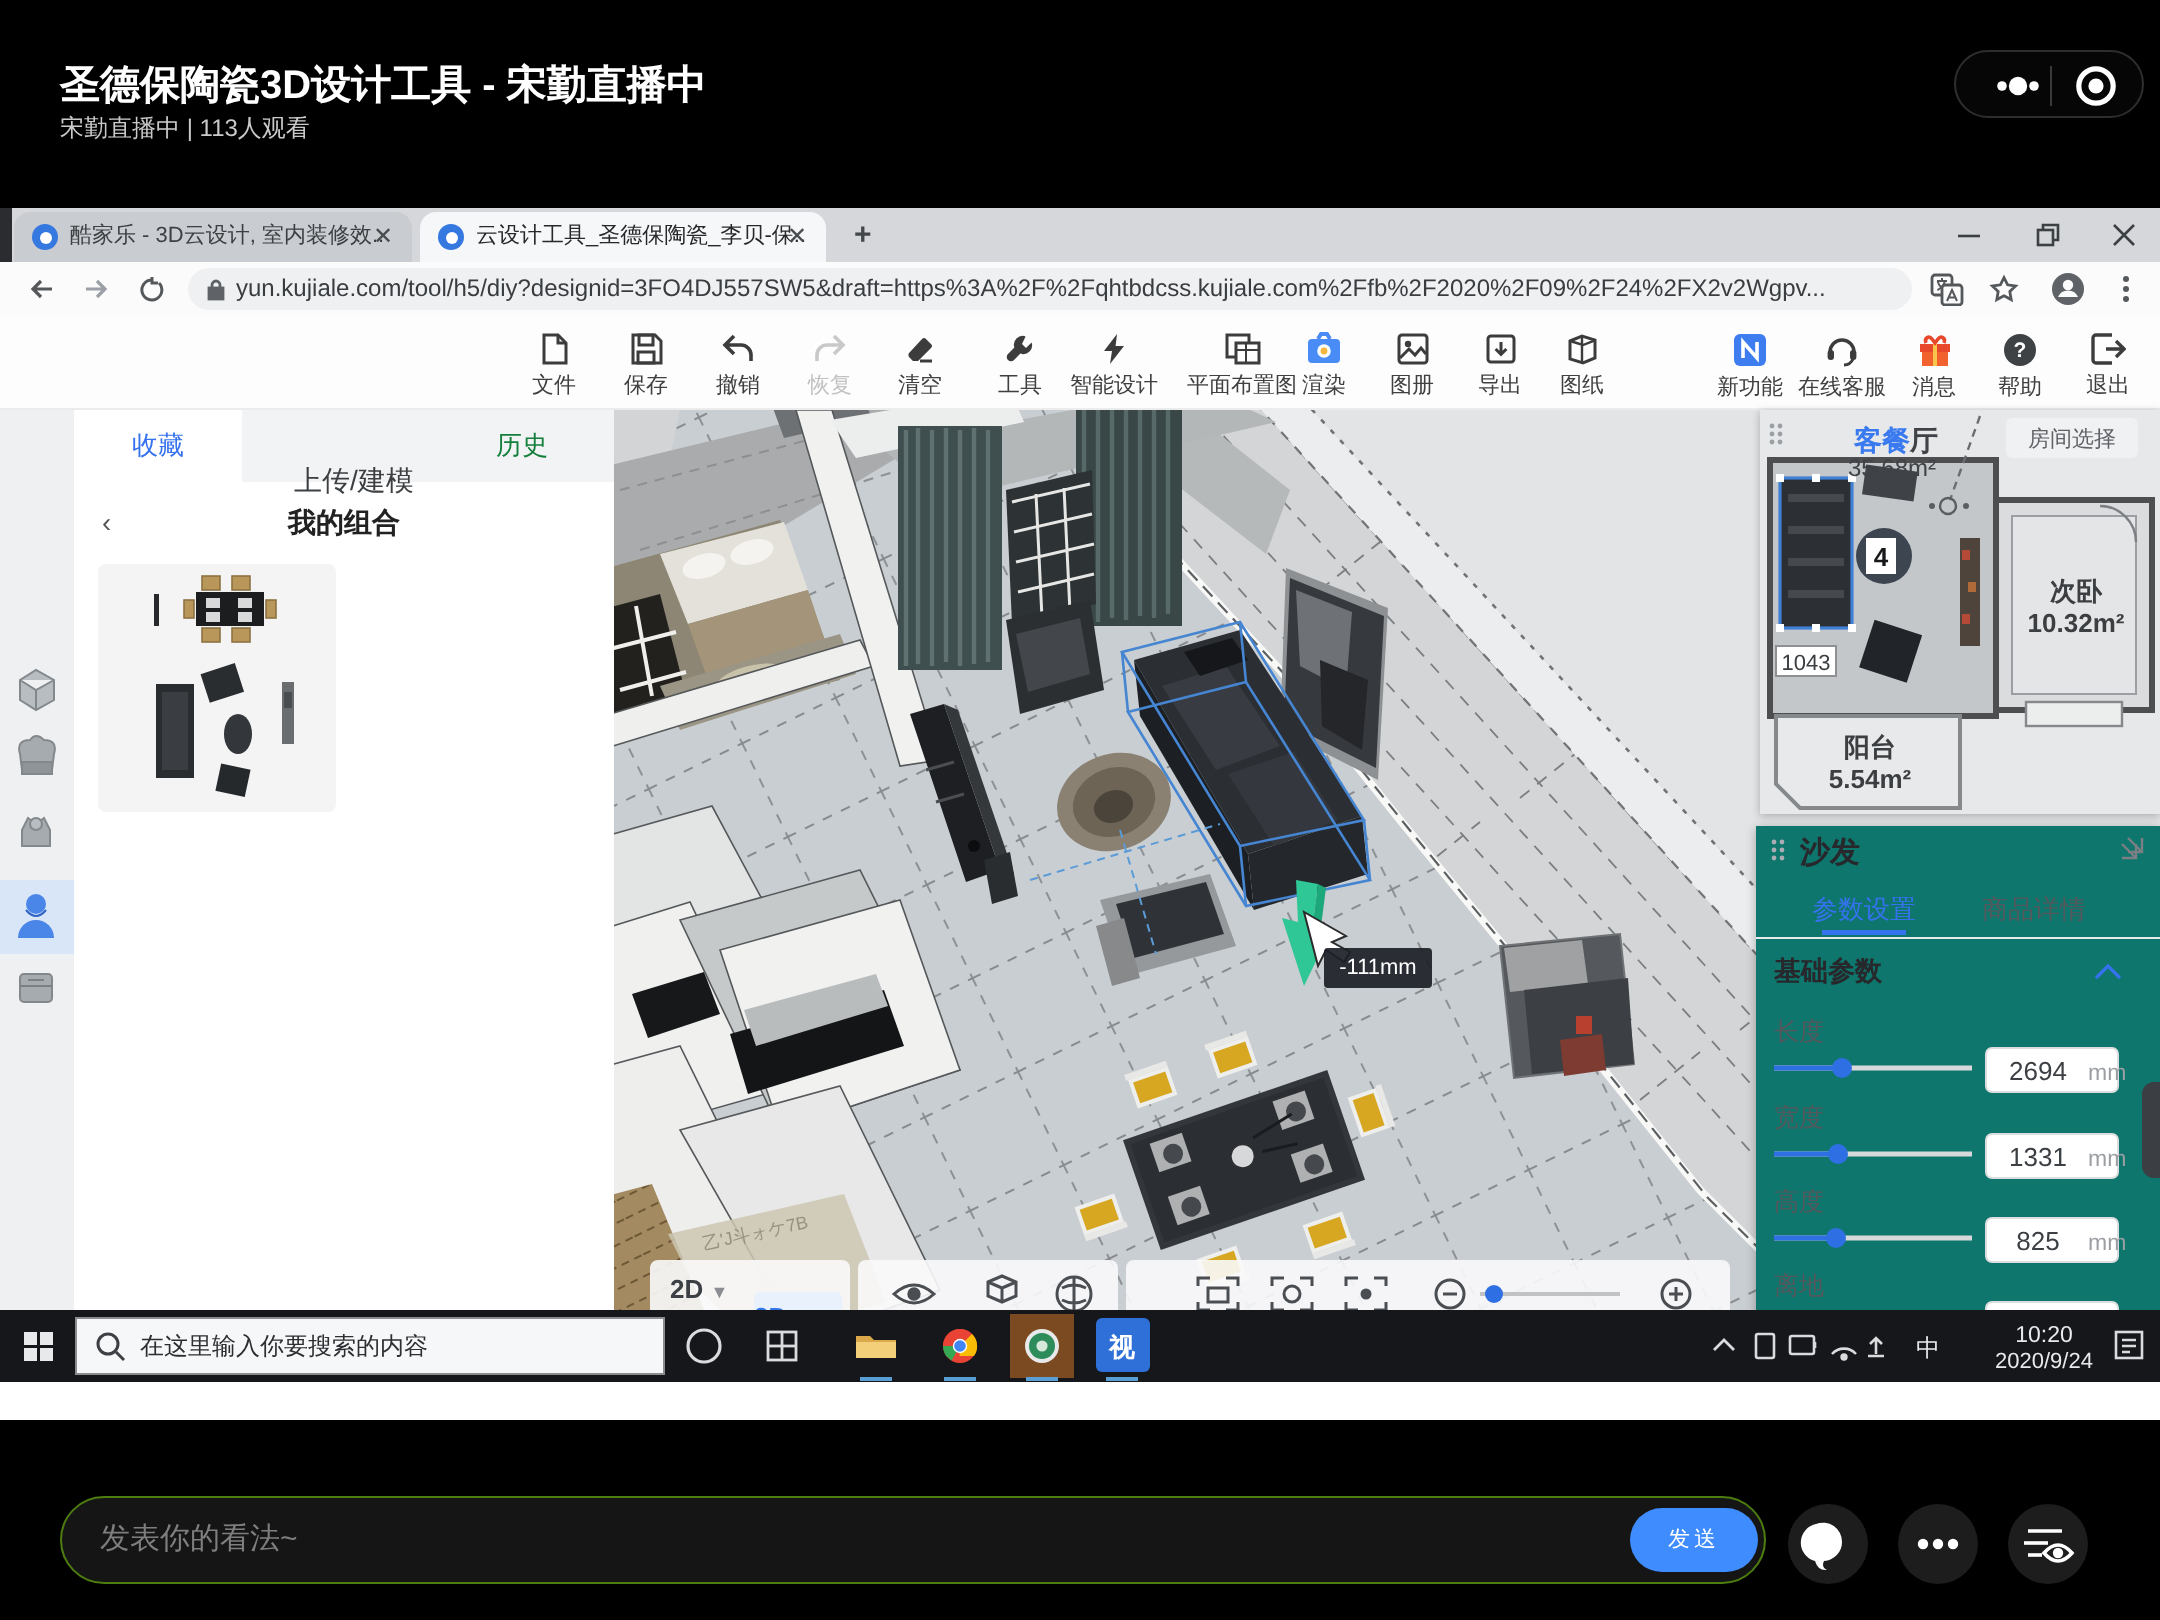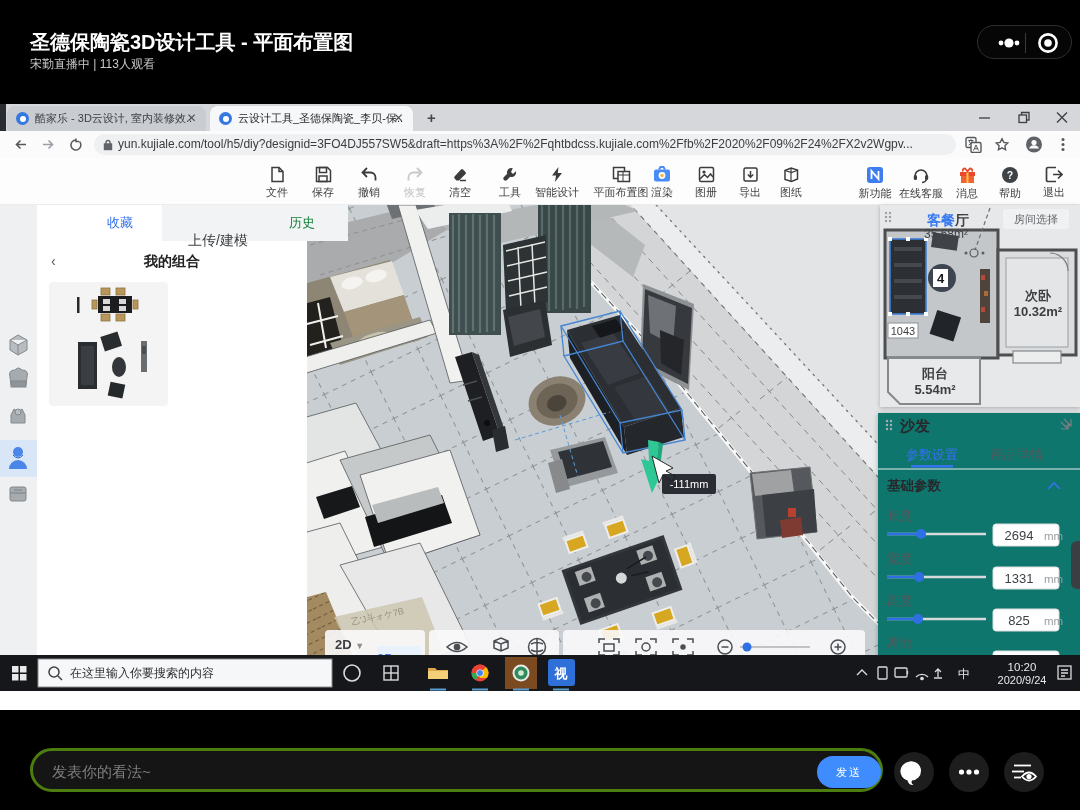--- a/index.html
+++ b/index.html
@@ -38,42 +38,42 @@
 
   
   #toolbar { left:0; top:54px; width:1080px; height:47px; background:#fdfdfd;
     border-bottom:1px solid #ececec; }
   .tbi { position:absolute; top:8px; width:54px; text-align:center; color:#404040; font-size:11px; }
   .tbi svg { display:block; margin:0 auto 2px auto; }
 
   
   #lstrip { left:0; top:101px; width:37px; height:468px; background:#eef0f1; }
   #lpanel { left:37px; top:101px; width:270px; height:468px; background:#fff; }
-  #ltabs { left:0; top:0; width:270px; height:36px; background:#f2f3f4;margin-left:41px; }
+  #ltabs { left:0; top:0; width:270px; height:36px; background:#f2f3f4; }
   #ltab-act { left:0; top:0; width:84px; height:36px; background:#fff; color:#3572ee;
     font-size:13px; line-height:36px; text-align:center; }
 
   
 
   
   #taskbar { left:0; top:551px; width:1080px; height:36px; background:#15171a; }
 
   
   #chat { left:0; top:710px; width:1080px; height:100px; background:#000; }
   #cinput { left:30px; top:38px; width:853px; height:44px; border-radius:22px; background:#151515;
-    border:3px solid #4d7c0f; color:#7e7e7e; font-size:15px; line-height:42px; }
+    border:1px solid #4d7c0f; color:#7e7e7e; font-size:15px; line-height:42px; }
   #csend { left:784px; top:5px; width:64px; height:32px; border-radius:17px; background:#3e8cfd;
     color:#fff; font-size:11px; text-align:center; line-height:32px; letter-spacing:2px;}
   .cbtn { position:absolute; top:42px; width:40px; height:40px; border-radius:50%; background:#1d1d1d; }
 </style>
 </head>
 <body>
 <div id="stage">
 
-  <div id="vtitle" class="abs">圣德保陶瓷3D设计工具 - 平面布置图</div>
+  <div id="vtitle" class="abs">圣德保陶瓷3D设计工具 - 宋勤直播中</div>
   <div id="vsub" class="abs">宋勤直播中&nbsp;|&nbsp;113人观看</div>
   <div id="hpill" class="abs">
     <svg class="abs" style="left:0;top:0" width="95" height="34">
       <circle cx="23" cy="17" r="2.4" fill="#fff"></circle>
       <circle cx="31" cy="17" r="4.6" fill="#fff"></circle>
       <circle cx="39" cy="17" r="2.4" fill="#fff"></circle>
       <line x1="47.5" y1="7" x2="47.5" y2="27" stroke="#3a3a3a" stroke-width="1"></line>
       <circle cx="70" cy="17" r="8.6" fill="none" stroke="#fff" stroke-width="2.6"></circle>
       <circle cx="70" cy="17" r="3.8" fill="#fff"></circle>
     </svg>

